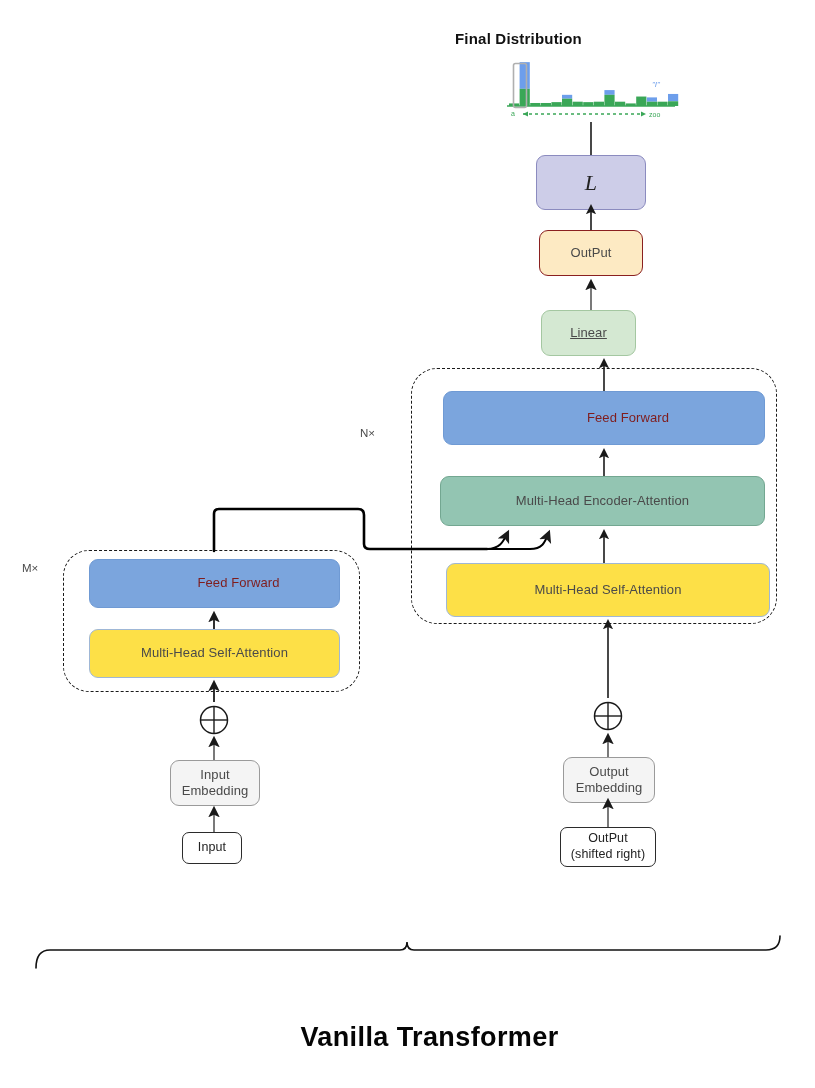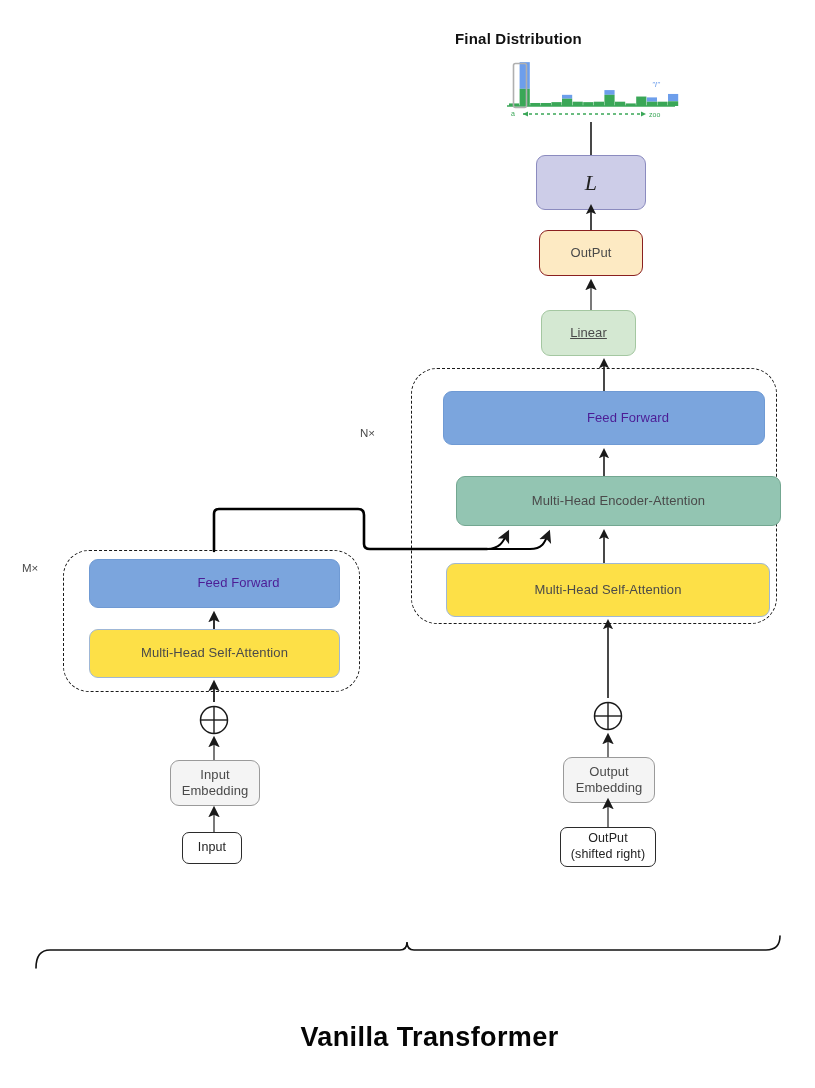--- a/index.html
+++ b/index.html
@@ -15,23 +15,23 @@
   .node{
     position:absolute;box-sizing:border-box;
     display:flex;align-items:center;justify-content:center;
     text-align:center;border-radius:9px;
     font-size:13px;line-height:1.25;
     white-space:pre-line;
     letter-spacing:.1px;
   }
 
   
-  .n-ff      {background:#7ba5dd;border:1px solid #6f9ad4;color:#4c1d95;padding-left:48px;}
+  .n-ff      {background:#7ba5dd;border:1px solid #6f9ad4;color:#7f1d1d;padding-left:48px;}
   .n-selfatt {background:#fde047;border:1px solid #9fb7d6;color:#4a4a4a;}
-  .n-encatt  {background:#93c5b2;border:1px solid #73a791;color:#4a4a4a;margin-left:16px;}
+  .n-encatt  {background:#93c5b2;border:1px solid #73a791;color:#4a4a4a;}
   .n-linear  {background:#d4e8d2;border:1px solid #a4c7a1;color:#4a4a4a;}
   .n-softmax {background:#fdeac3;border:1px solid #8a2020;color:#4a4a4a;}
   .n-lbox    {background:#cdcde8;border:1px solid #8b8bbf;color:#222;
               font-family:"Liberation Serif","DejaVu Serif",serif;
               font-style:italic;font-size:22px;}
   .n-embed   {background:#f4f4f4;border:1px solid #9a9a9a;color:#4a4a4a;}
   .n-io      {background:#ffffff;border:1px solid #2b2b2b;color:#222;
               border-radius:7px;font-size:12.5px;}
 
   

